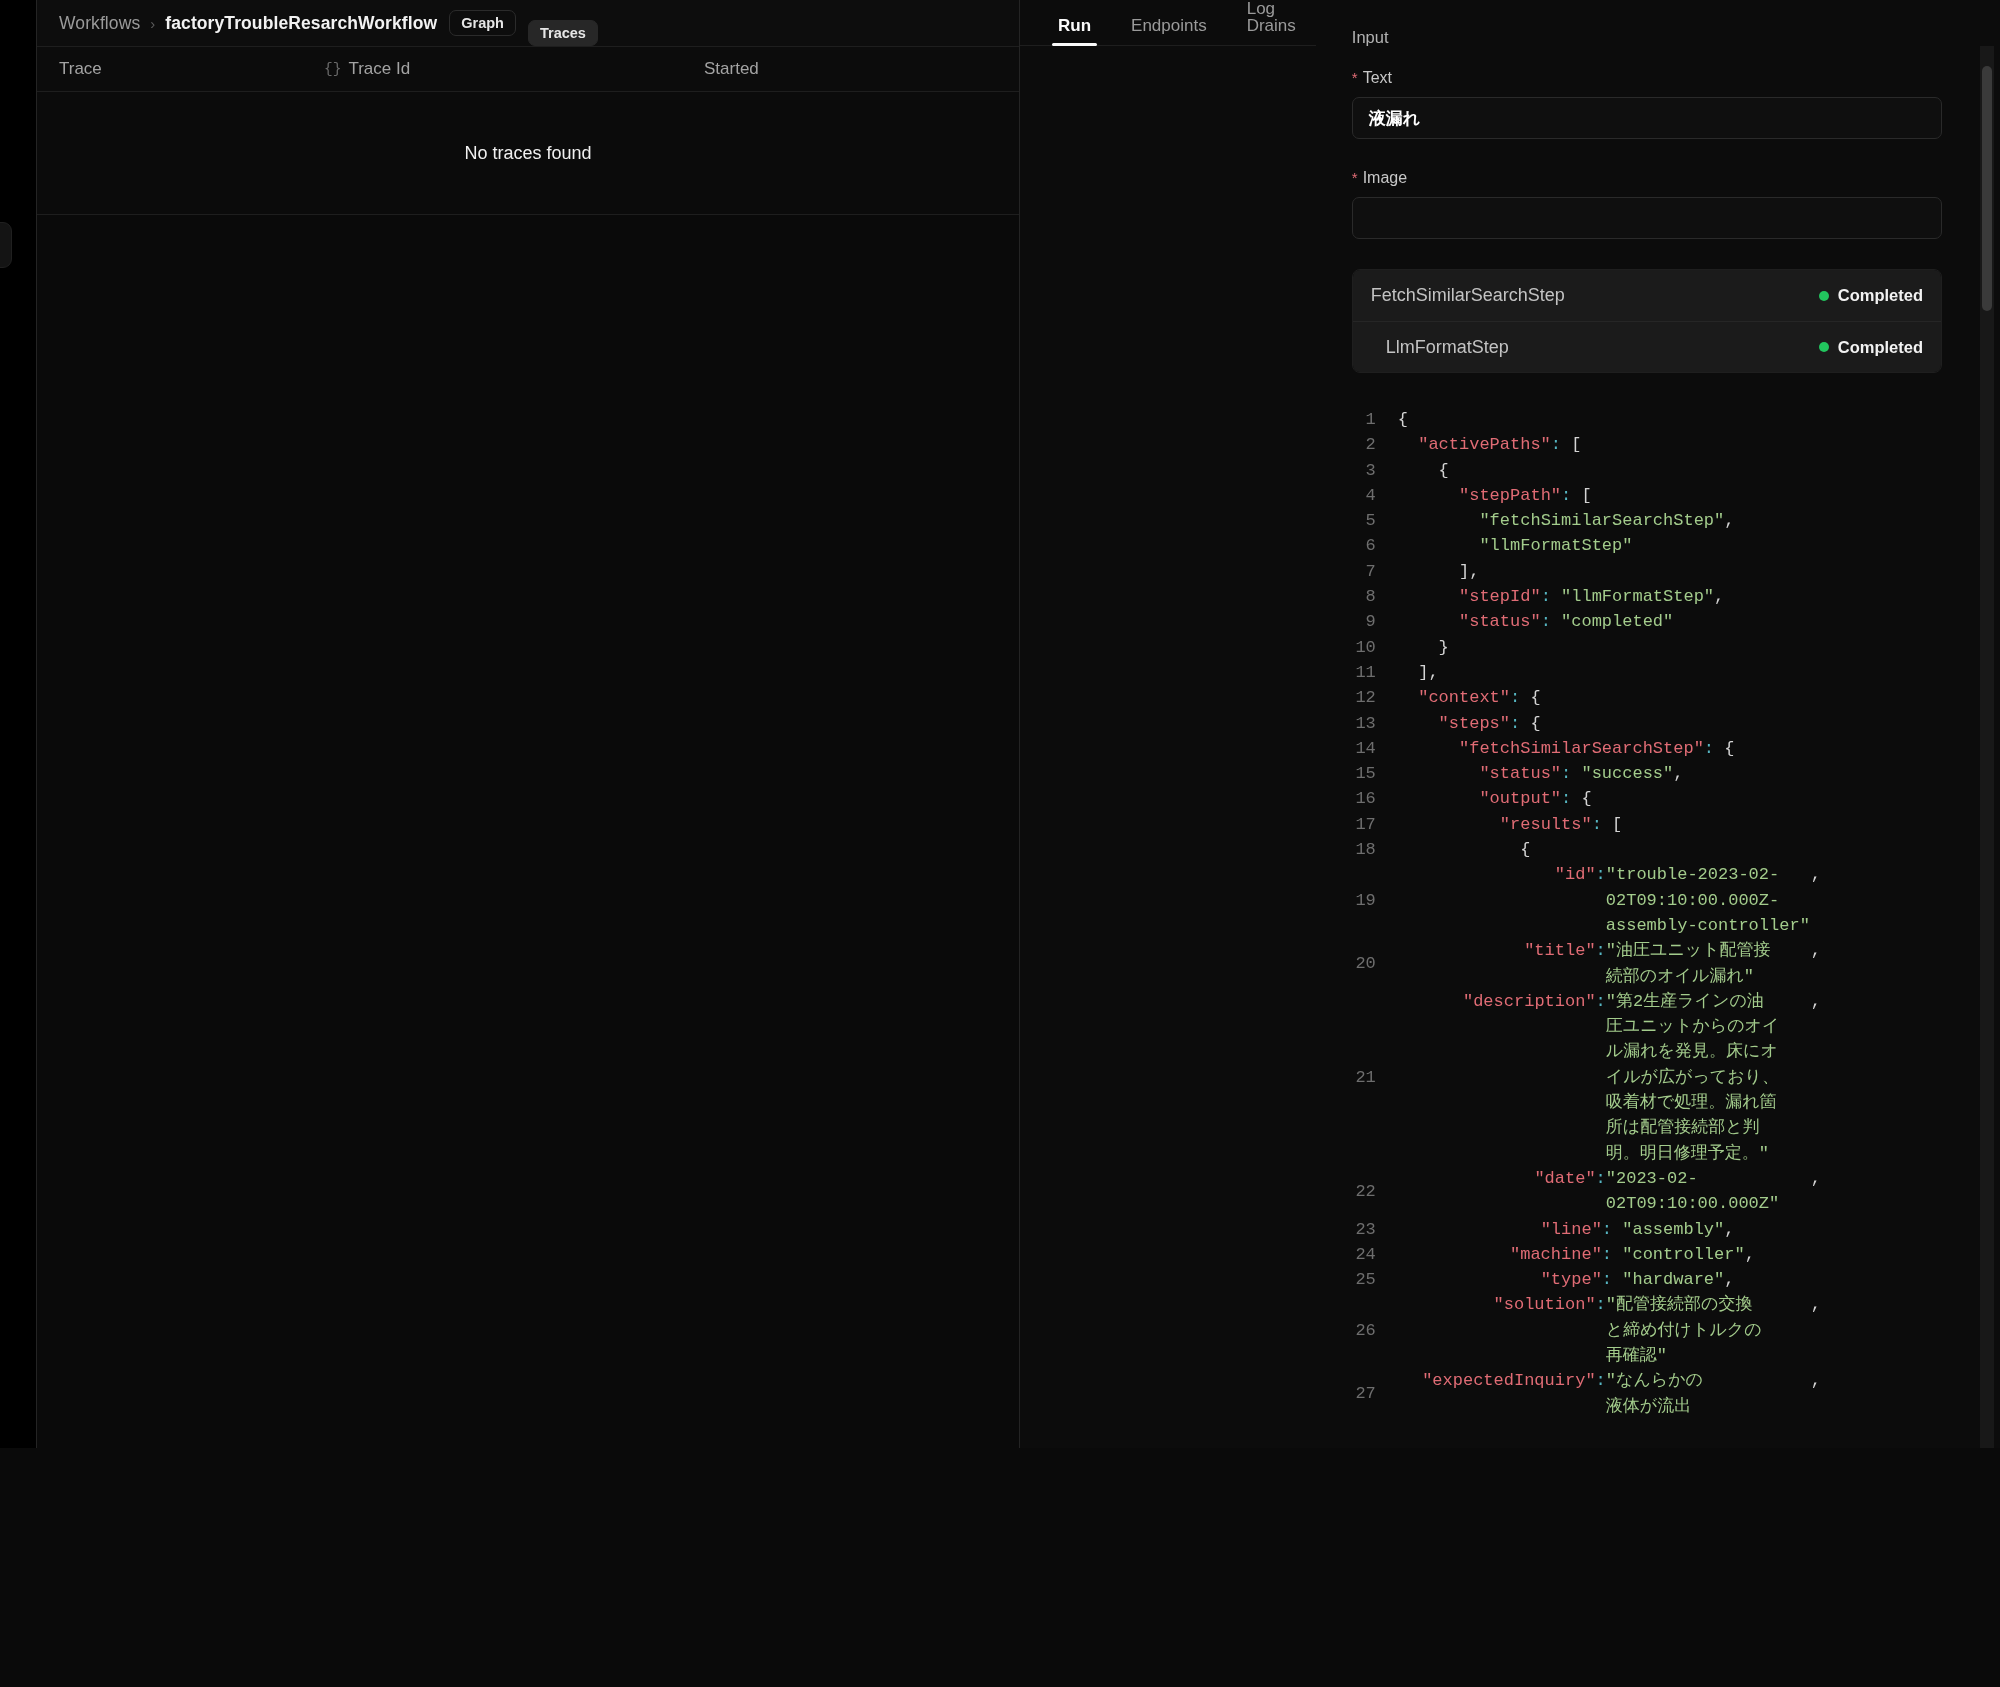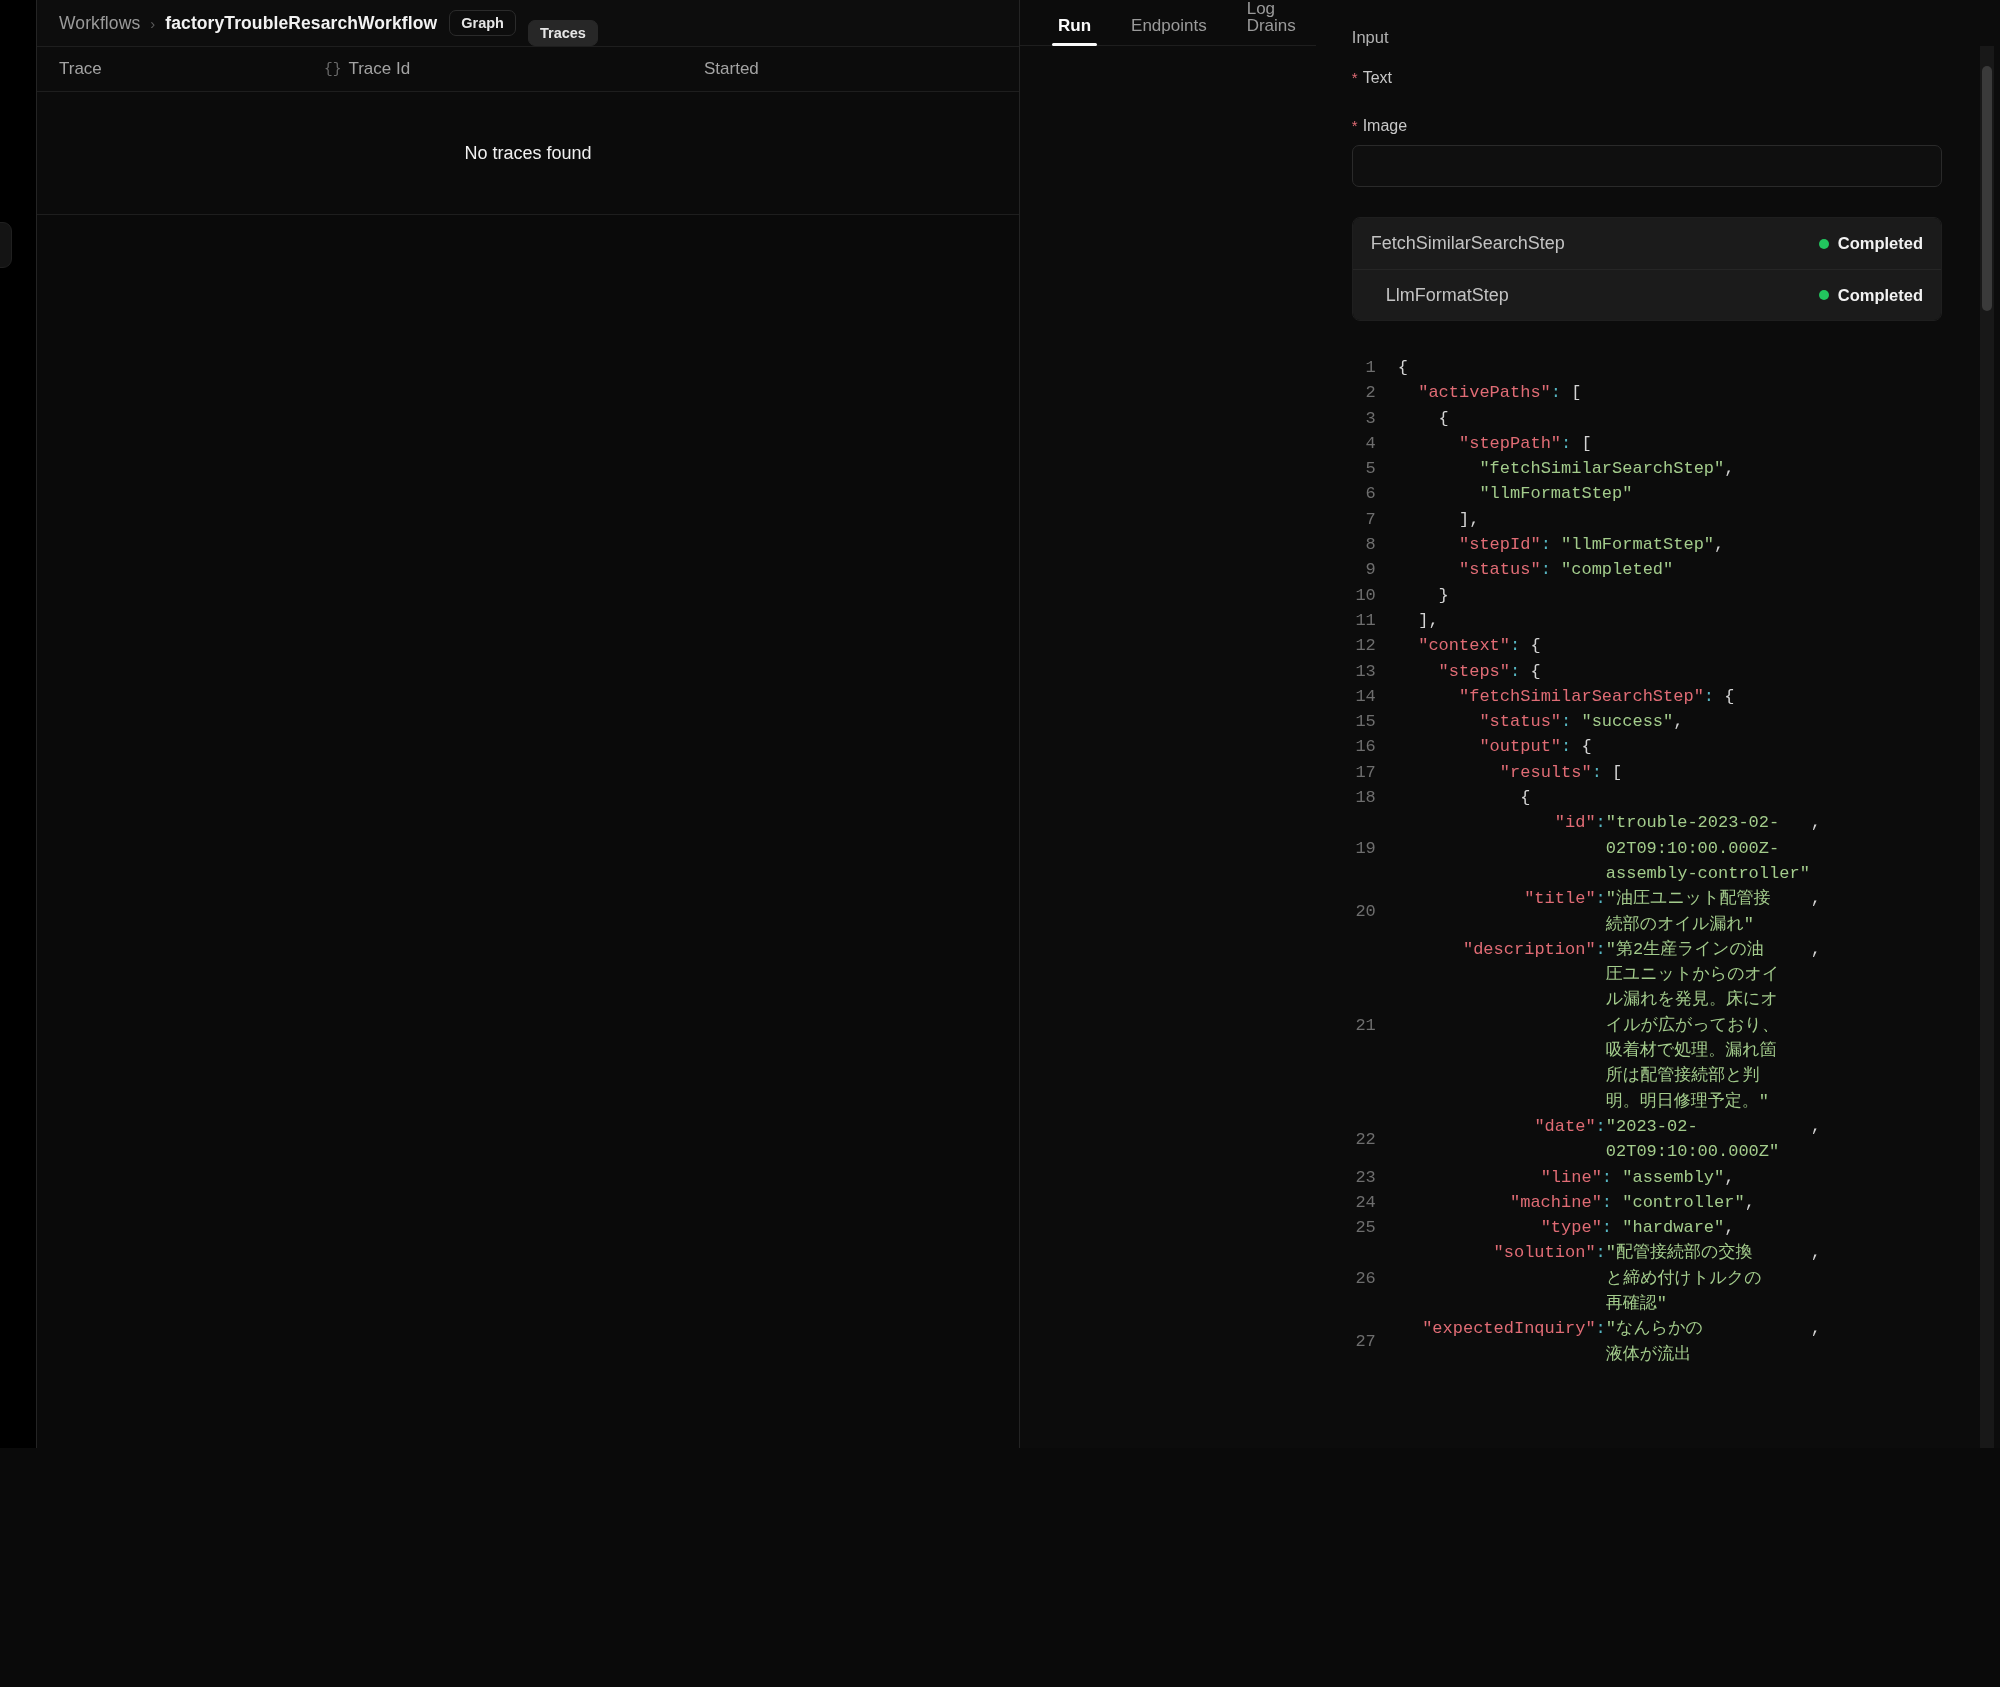--- a/index.html
+++ b/index.html
@@ -217,20 +217,21 @@
     <div class="run-scroll">
       <div class="run-inner">
 
         <div class="section-label">Input</div>
 
         <div class="field">
           <div class="field-label">
             <span class="req">*</span>
             <span>Text</span>
           </div>
+          <div class="input-box">液漏れ</div>
         </div>
 
         <div class="field">
           <div class="field-label">
             <span class="req">*</span>
             <span>Image</span>
           </div>
           <div class="input-box empty"></div>
         </div>
 

